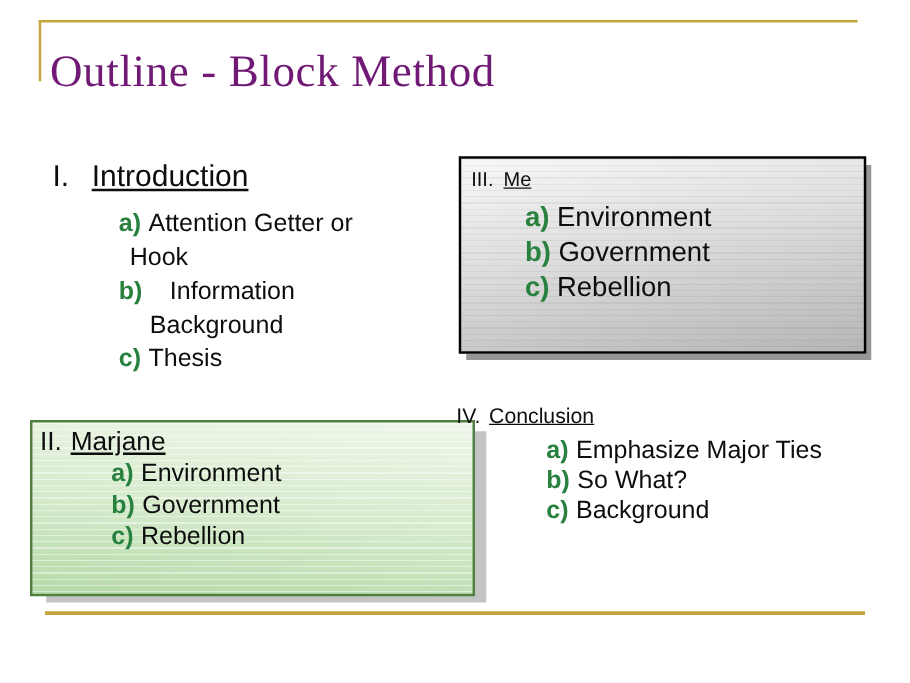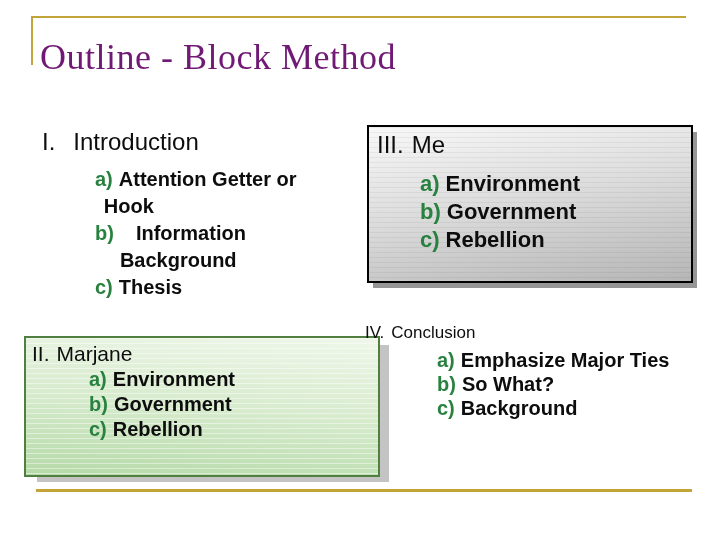--- a/index.html
+++ b/index.html
@@ -16,44 +16,44 @@
 
   
   .title{
     position:absolute;left:40px;top:36px;margin:0;
     font-family:"Liberation Serif", serif;font-weight:400;
     font-size:36px;color:#701a75;letter-spacing:0.5px;white-space:nowrap;
   }
 
   
   .sec{position:absolute;color:#111;}
-  .heading{color:#0d0d0d;font-weight:400;white-space:nowrap;}
+  .heading{color:#0d0d0d;font-weight:400;white-space:nowrap;text-decoration:underline;}
   .numeral{display:inline-block;}
   .item{display:flex;align-items:flex-start;}
   .letter{color:#28813f;font-weight:700;margin-right:6px;}
-  .line{white-space:nowrap;font-weight:700;color:#0d0d0d;}
+  .line{white-space:nowrap;font-weight:400;color:#0d0d0d;}
 
   
   .sec-intro{left:42px;top:127px;width:315px;}
   .sec-intro .heading{font-size:24px;line-height:30px;margin-bottom:9px;}
   .sec-intro .numeral{margin-right:18px;}
   .sec-intro .items{padding-left:53px;font-size:20px;line-height:27px;}
   .sec-intro .item-0 .line-1{margin-left:-15px;}
   .sec-intro .item-1 .line-1{margin-left:16px;}
 
   
   .sec-me{
     left:367px;top:125px;width:326px;height:158px;box-sizing:border-box;
     border:2px solid #000;padding:3px 0 0 8px;
     background:
       repeating-linear-gradient(180deg, rgba(0,0,0,0.05) 0px, rgba(0,0,0,0.05) 1px, rgba(255,255,255,0) 1px, rgba(255,255,255,0) 5px),
       linear-gradient(170deg,#f8f8f8 0%,#dddddd 45%,#b6b6b6 100%);
     box-shadow:5px 6px 0 -1px #969696;
   }
-  .sec-me .heading{font-size:24px;line-height:30px;margin-bottom:10px;}
+  .sec-me .heading{font-size:16px;line-height:30px;}
   .sec-me .numeral{margin-right:8px;}
   .sec-me .items{padding-left:43px;font-size:22px;line-height:28px;}
 
   
   .sec-marjane{
     left:24px;top:336px;width:356px;height:141px;box-sizing:border-box;
     border:2px solid #517f3f;padding:3px 0 0 6px;
     background:
       repeating-linear-gradient(180deg, rgba(255,255,255,0.45) 0px, rgba(255,255,255,0.45) 1px, rgba(255,255,255,0) 1px, rgba(255,255,255,0) 5px),
       linear-gradient(185deg,#eff7ea 0%,#d7ebcd 50%,#b5daa8 100%);

